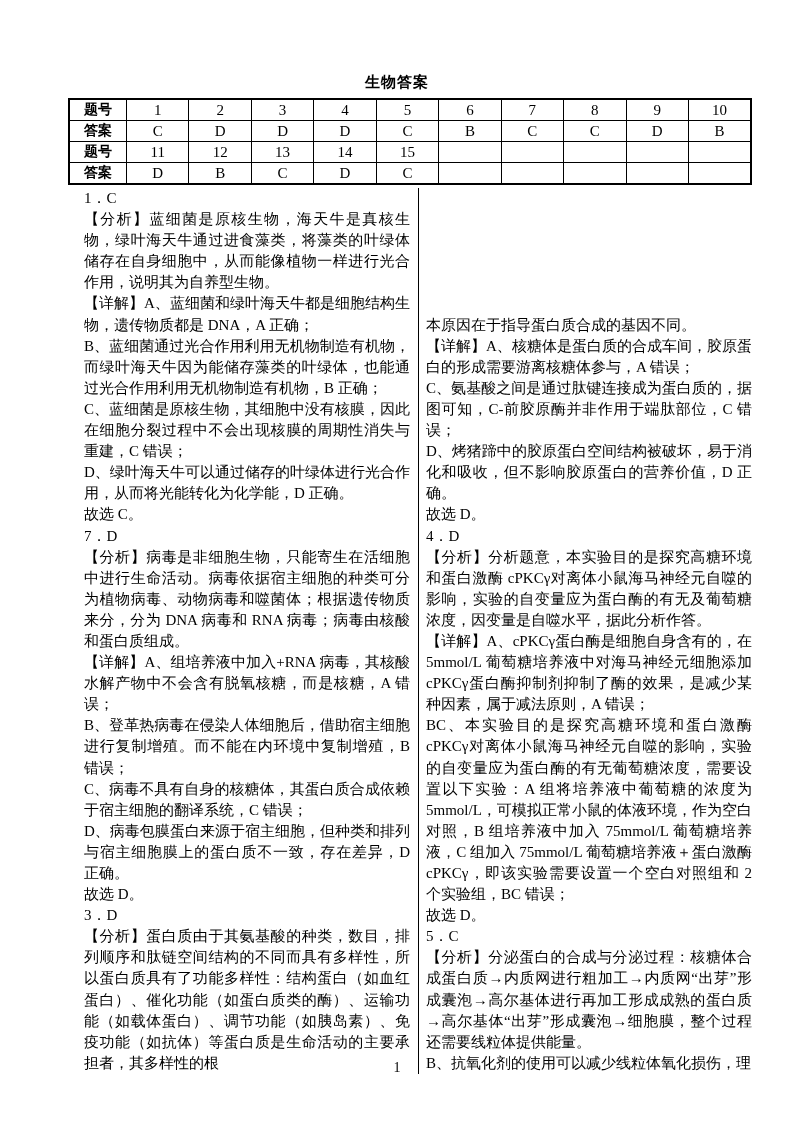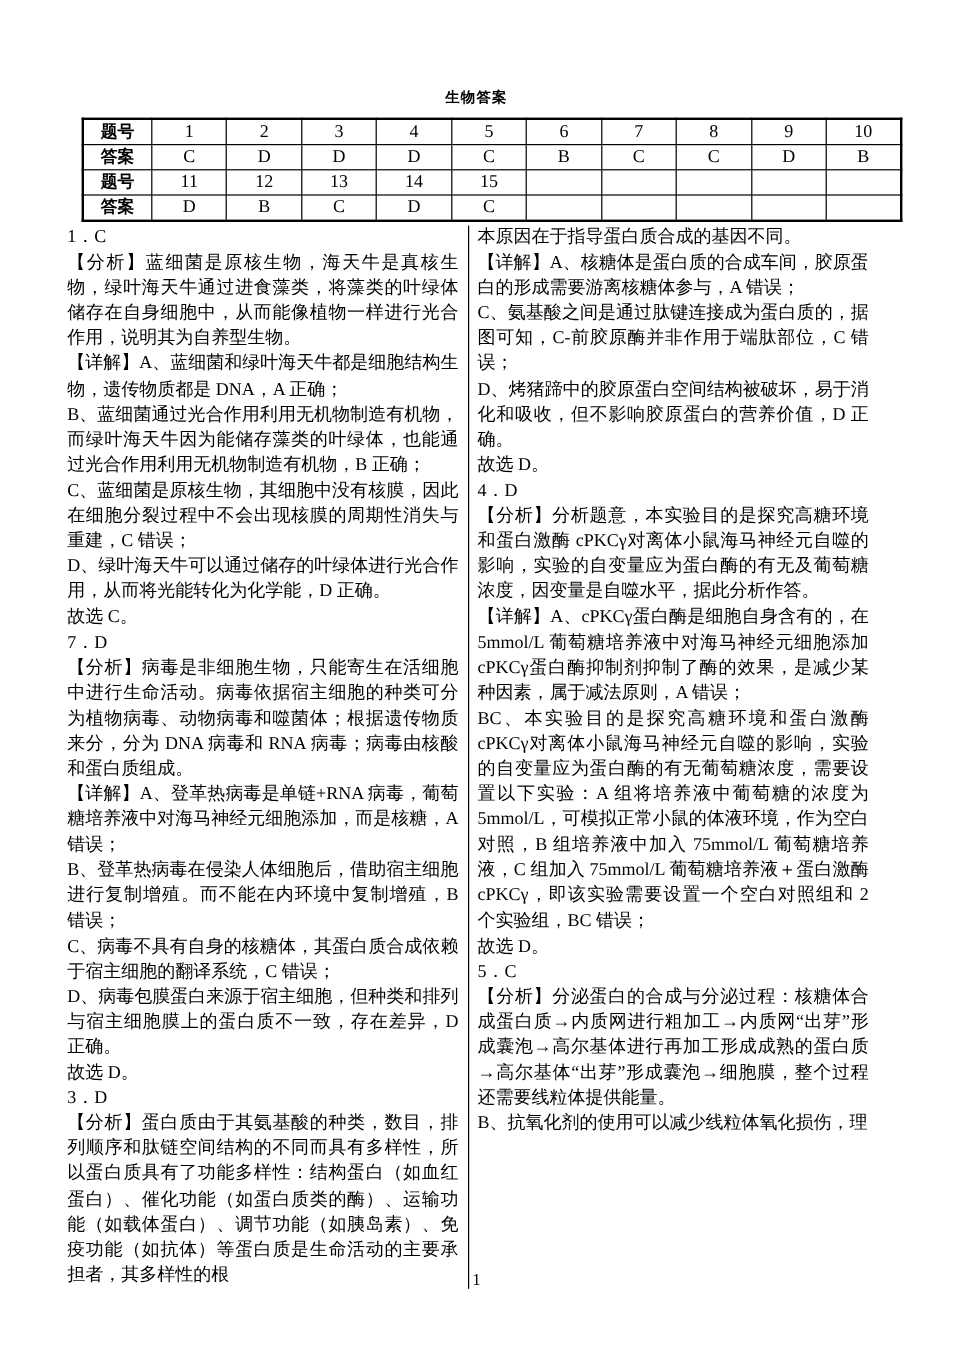--- a/index.html
+++ b/index.html
@@ -12,21 +12,21 @@
     font-family: "Liberation Serif", "DejaVu Serif", serif;
     overflow: hidden;
   }
   .title {
     position: absolute;
     top: 73px;
     left: 0;
     width: 100%;
     margin: 0;
     text-align: center;
-    font-size: 12px;
+    font-size: 15px;
     font-weight: bold;
     letter-spacing: 1px;
   }
   .answer-table {
     position: absolute;
     top: 98px;
     left: 68px;
     width: 684px;
     border-collapse: collapse;
     table-layout: fixed;
@@ -42,24 +42,24 @@
     font-weight: normal;
   }
   .answer-table th {
     width: 56px;
     font-weight: bold;
     font-size: 14px;
   }
   .columns {
     position: absolute;
     top: 188px;
-    left: 56px;
+    left: 84px;
     width: 668px;
     display: flex;
-    align-items: flex-start;
+    align-items: flex-end;
   }
   .col {
     width: 326px;
     font-size: 15px;
     line-height: 21.1px;
     text-align: justify;
     text-justify: inter-ideograph;
   }
   .col p { margin: 0; }
   .divider {
@@ -144,21 +144,21 @@
     <div class="col" id="col-left">
         <p>1．C</p>
         <p>【分析】蓝细菌是原核生物，海天牛是真核生物，绿叶海天牛通过进食藻类，将藻类的叶绿体储存在自身细胞中，从而能像植物一样进行光合作用，说明其为自养型生物。</p>
         <p>【详解】A、蓝细菌和绿叶海天牛都是细胞结构生物，遗传物质都是 DNA，A 正确；</p>
         <p>B、蓝细菌通过光合作用利用无机物制造有机物，而绿叶海天牛因为能储存藻类的叶绿体，也能通过光合作用利用无机物制造有机物，B 正确；</p>
         <p>C、蓝细菌是原核生物，其细胞中没有核膜，因此在细胞分裂过程中不会出现核膜的周期性消失与重建，C 错误；</p>
         <p>D、绿叶海天牛可以通过储存的叶绿体进行光合作用，从而将光能转化为化学能，D 正确。</p>
         <p>故选 C。</p>
         <p>7．D</p>
         <p>【分析】病毒是非细胞生物，只能寄生在活细胞中进行生命活动。病毒依据宿主细胞的种类可分为植物病毒、动物病毒和噬菌体；根据遗传物质来分，分为 DNA 病毒和 RNA 病毒；病毒由核酸和蛋白质组成。</p>
-        <p>【详解】A、登革热病毒是单链+RNA 病毒，葡萄糖培养液中对海马神经元细胞添加，而是核糖，A 错误；</p>
+        <p>【详解】A、组培养液中加入+RNA 病毒，其核酸水解产物中不会含有脱氧核糖，而是核糖，A 错误；</p>
         <p>B、登革热病毒在侵染人体细胞后，借助宿主细胞进行复制增殖。而不能在内环境中复制增殖，B 错误；</p>
         <p>C、病毒不具有自身的核糖体，其蛋白质合成依赖于宿主细胞的翻译系统，C 错误；</p>
         <p>D、病毒包膜蛋白来源于宿主细胞，但种类和排列与宿主细胞膜上的蛋白质不一致，存在差异，D 正确。</p>
         <p>故选 D。</p>
         <p>3．D</p>
         <p>【分析】蛋白质由于其氨基酸的种类，数目，排列顺序和肽链空间结构的不同而具有多样性，所以蛋白质具有了功能多样性：结构蛋白（如血红蛋白）、催化功能（如蛋白质类的酶）、运输功能（如载体蛋白）、调节功能（如胰岛素）、免疫功能（如抗体）等蛋白质是生命活动的主要承担者，其多样性的根</p>
       </div>
     <div class="divider"></div>
     <div class="col" id="col-right">
         <p>本原因在于指导蛋白质合成的基因不同。</p>

